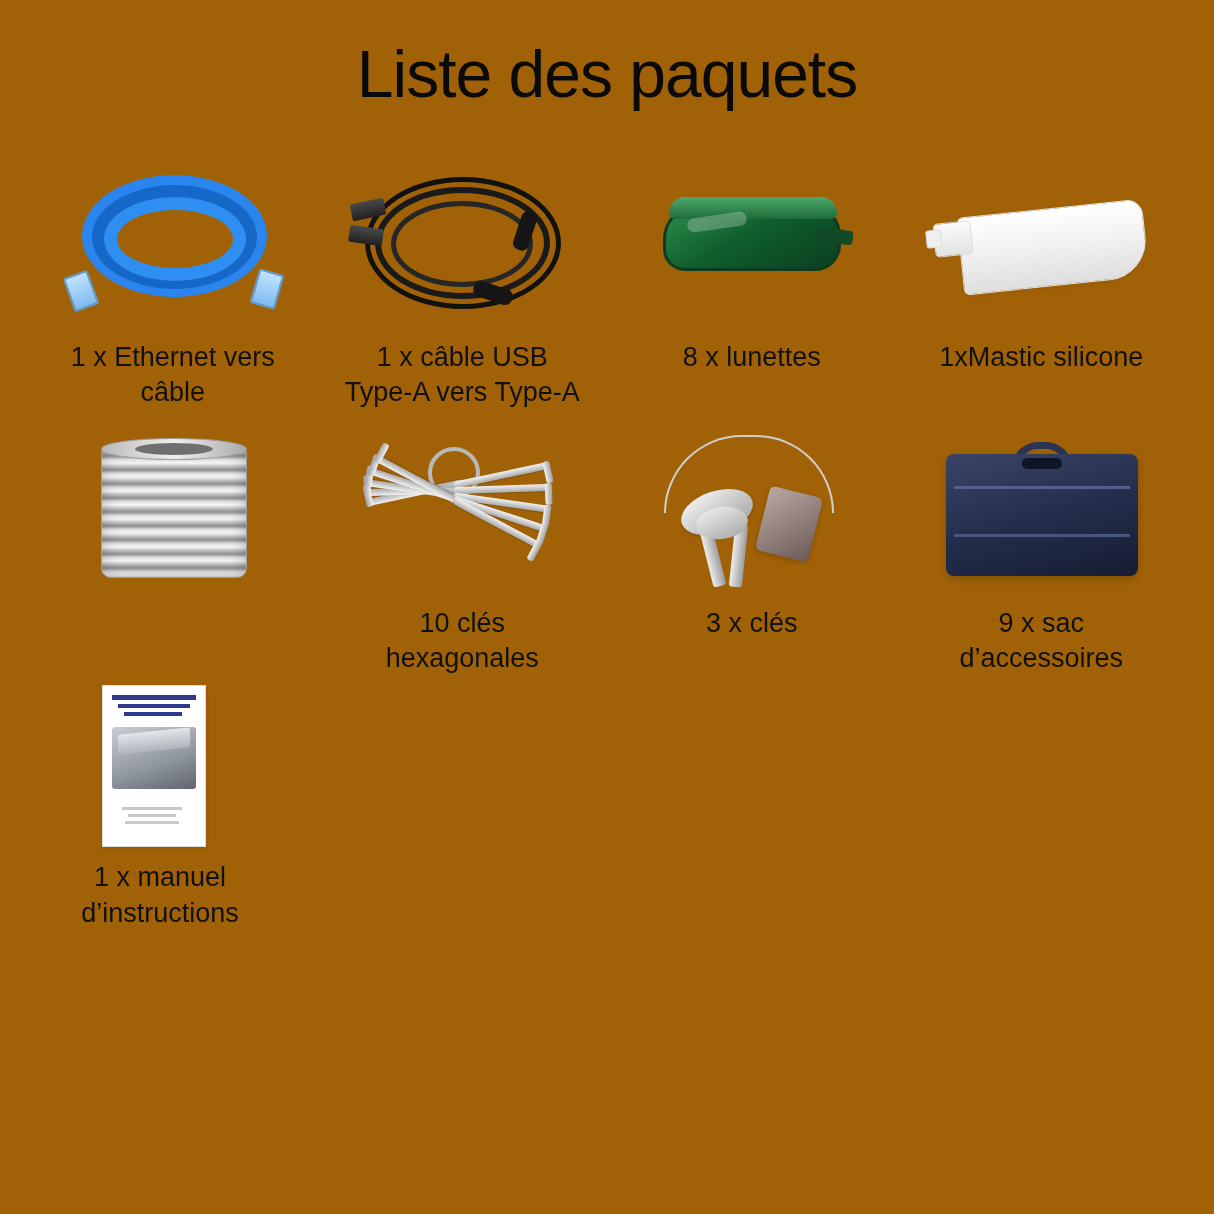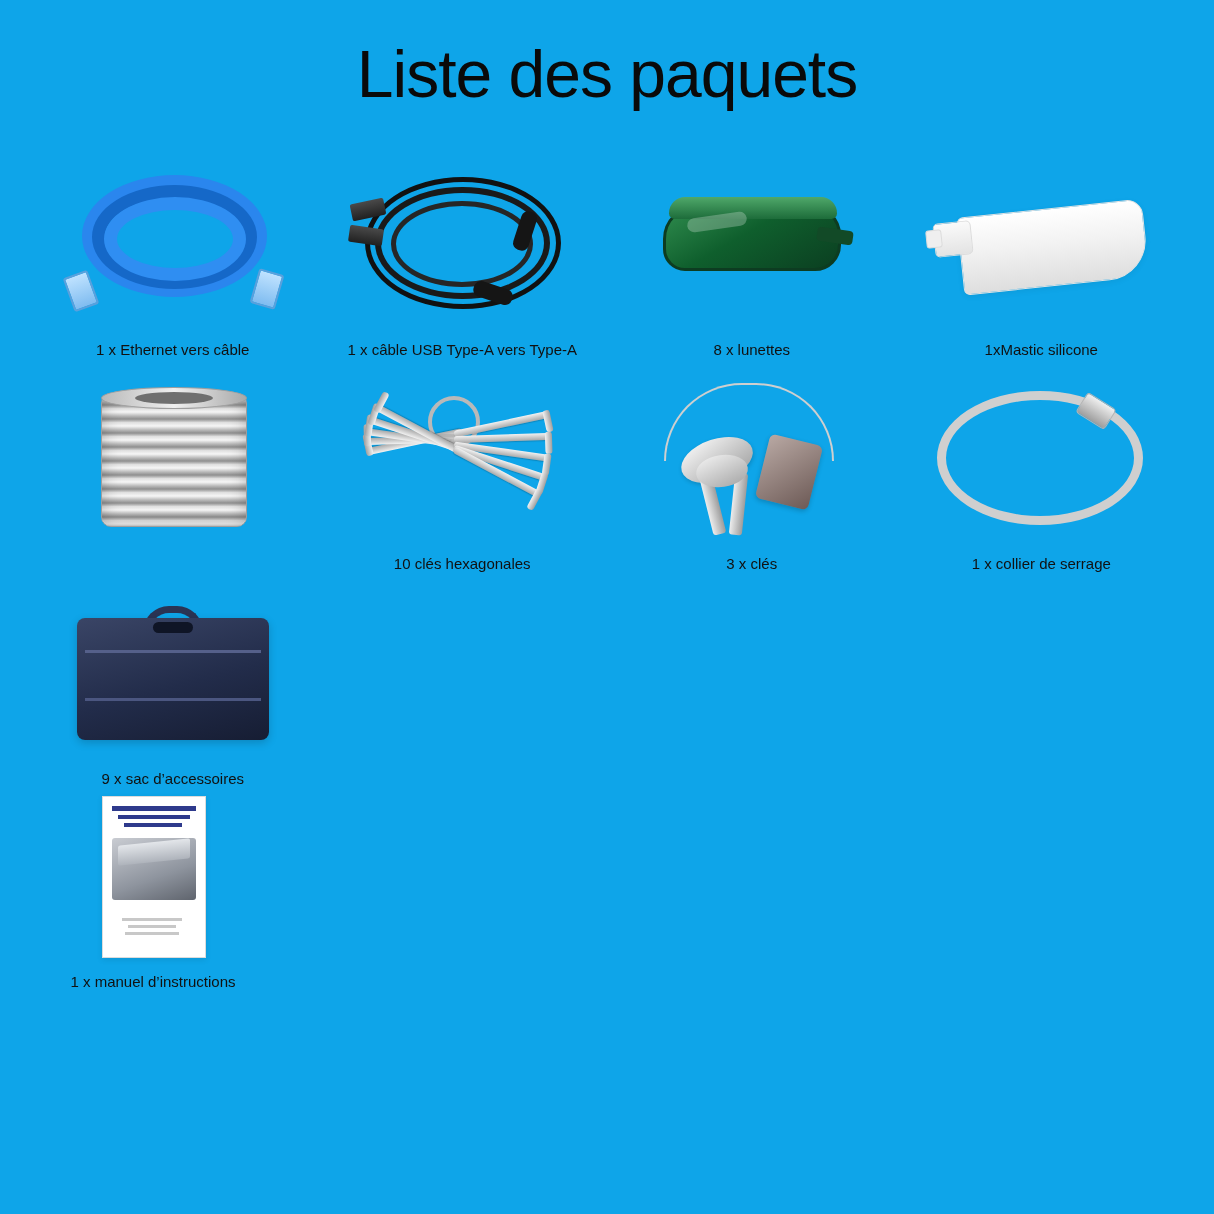--- a/index.html
+++ b/index.html
@@ -7,21 +7,21 @@
     margin: 0; padding: 0;
     width: 1214px; height: 1214px;
     background: #fdfdfd;
     font-family: "Liberation Sans", sans-serif;
     color: #111;
     overflow: hidden;
   }
   .page {
     position: relative;
     width: 1214px; height: 1214px;
-    background: #0ea5e9;
+    background: #a16207;
   }
   .title {
     text-align: center;
     font-size: 66px;
     font-weight: 400;
     letter-spacing: -1px;
     padding-top: 38px;
     color: #0a0a0a;
     line-height: 1.1;
   }
@@ -41,21 +41,21 @@
     width: 250px;
     height: 165px;
     position: relative;
     display: flex;
     align-items: center;
     justify-content: center;
   }
   .caption {
     margin-top: 12px;
     text-align: center;
-    font-size: 15px;
+    font-size: 27px;
     line-height: 1.32;
     color: #111;
     max-width: 236px;
   }
 
   
   .eth { width: 230px; height: 160px; position: relative; }
   .eth .ring {
     position: absolute;
     border: 13px solid #1f7ee8;
@@ -333,21 +333,21 @@
     border-radius: 2px; transform: skewY(-6deg);
   }
   .manual .txt {
     position: absolute; left: 44px; width: 60px; height: 3px; background: #c8c8c8;
   }
   .manual .t1 { top: 126px; }
   .manual .t2 { top: 133px; width: 48px; left: 50px; }
   .manual .t3 { top: 140px; width: 54px; left: 47px; }
 
   .lastrow { padding: 0 28px; margin-top: 6px; }
-  .lastrow .cell { align-items: center; width: 250px; }
+  .lastrow .cell { align-items: flex-end; width: 250px; }
 </style>
 </head>
 <body>
 
 <div class="page">
 
   <div class="title">Liste des paquets</div>
 
   <div class="grid">
 
@@ -441,29 +441,20 @@
           <div class="bow"></div>
           <div class="blade b1"></div>
           <div class="blade b2"></div>
           <div class="bow2"></div>
         </div>
       </div>
       <div class="caption">3 x clés</div>
     </div>
 
 
-    <div class="cell">
-      <div class="art">
-        <div class="clamp">
-          <div class="ring"></div>
-          <div class="screw"></div>
-        </div>
-      </div>
-      <div class="caption">1 x collier de serrage</div>
-    </div>
 
     <div class="cell">
       <div class="art">
         <div class="bag">
           <div class="handle"></div>
           <div class="body"></div>
           <div class="handlehole"></div>
           <div class="zip"></div>
           <div class="zip2"></div>
         </div>

